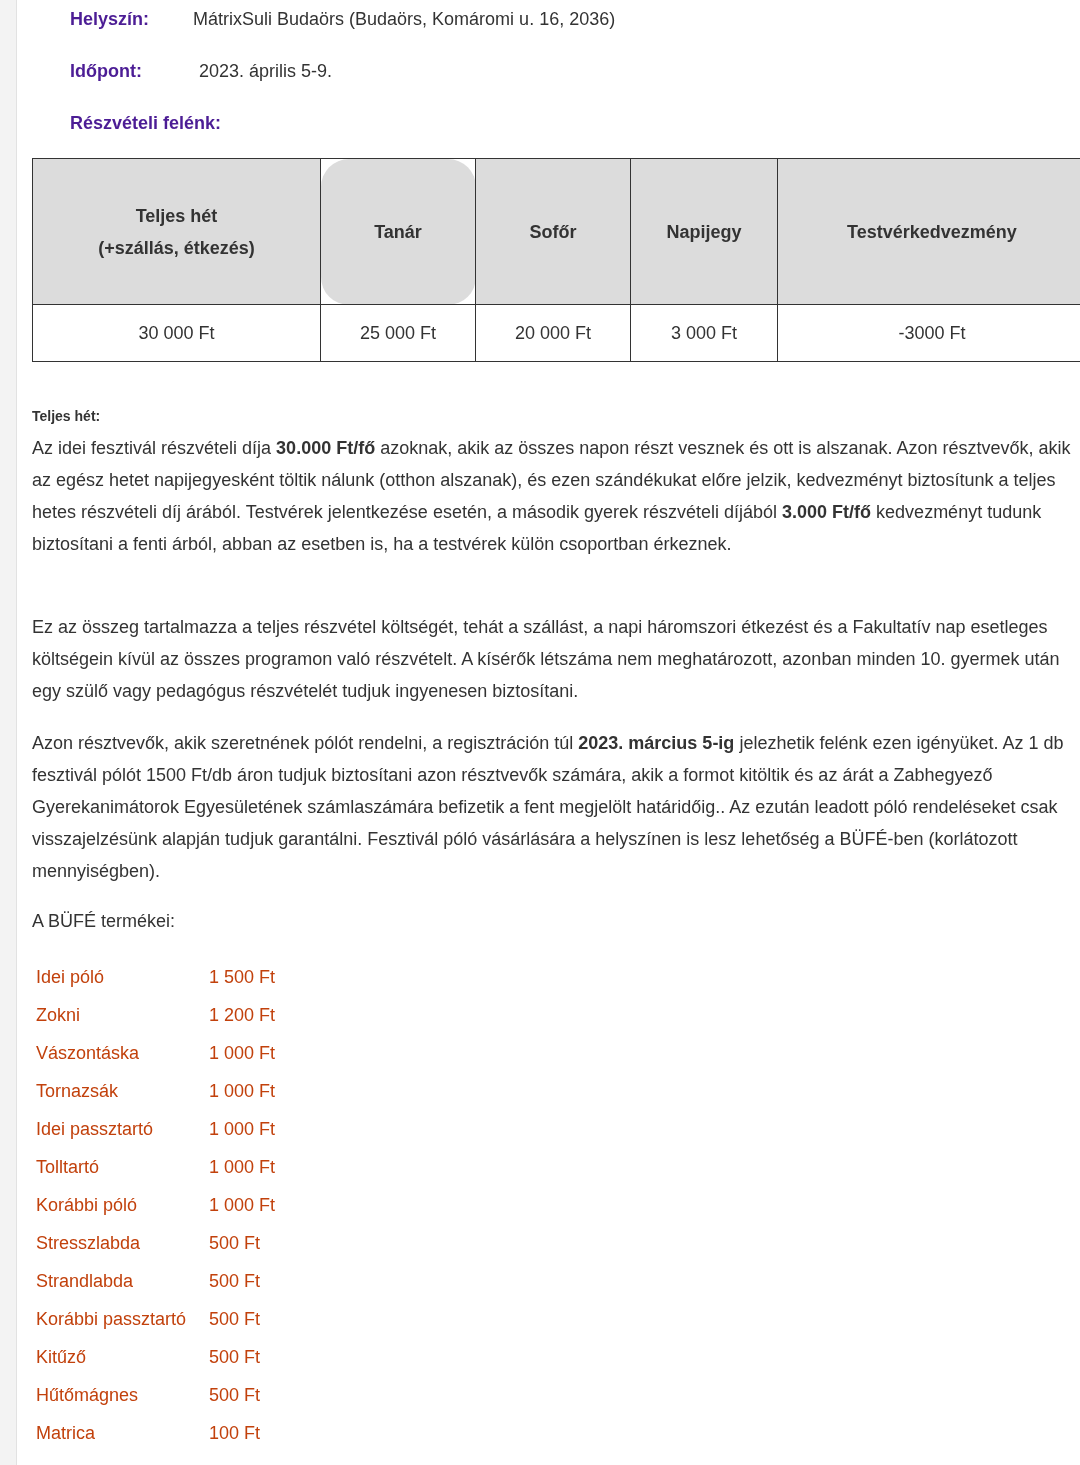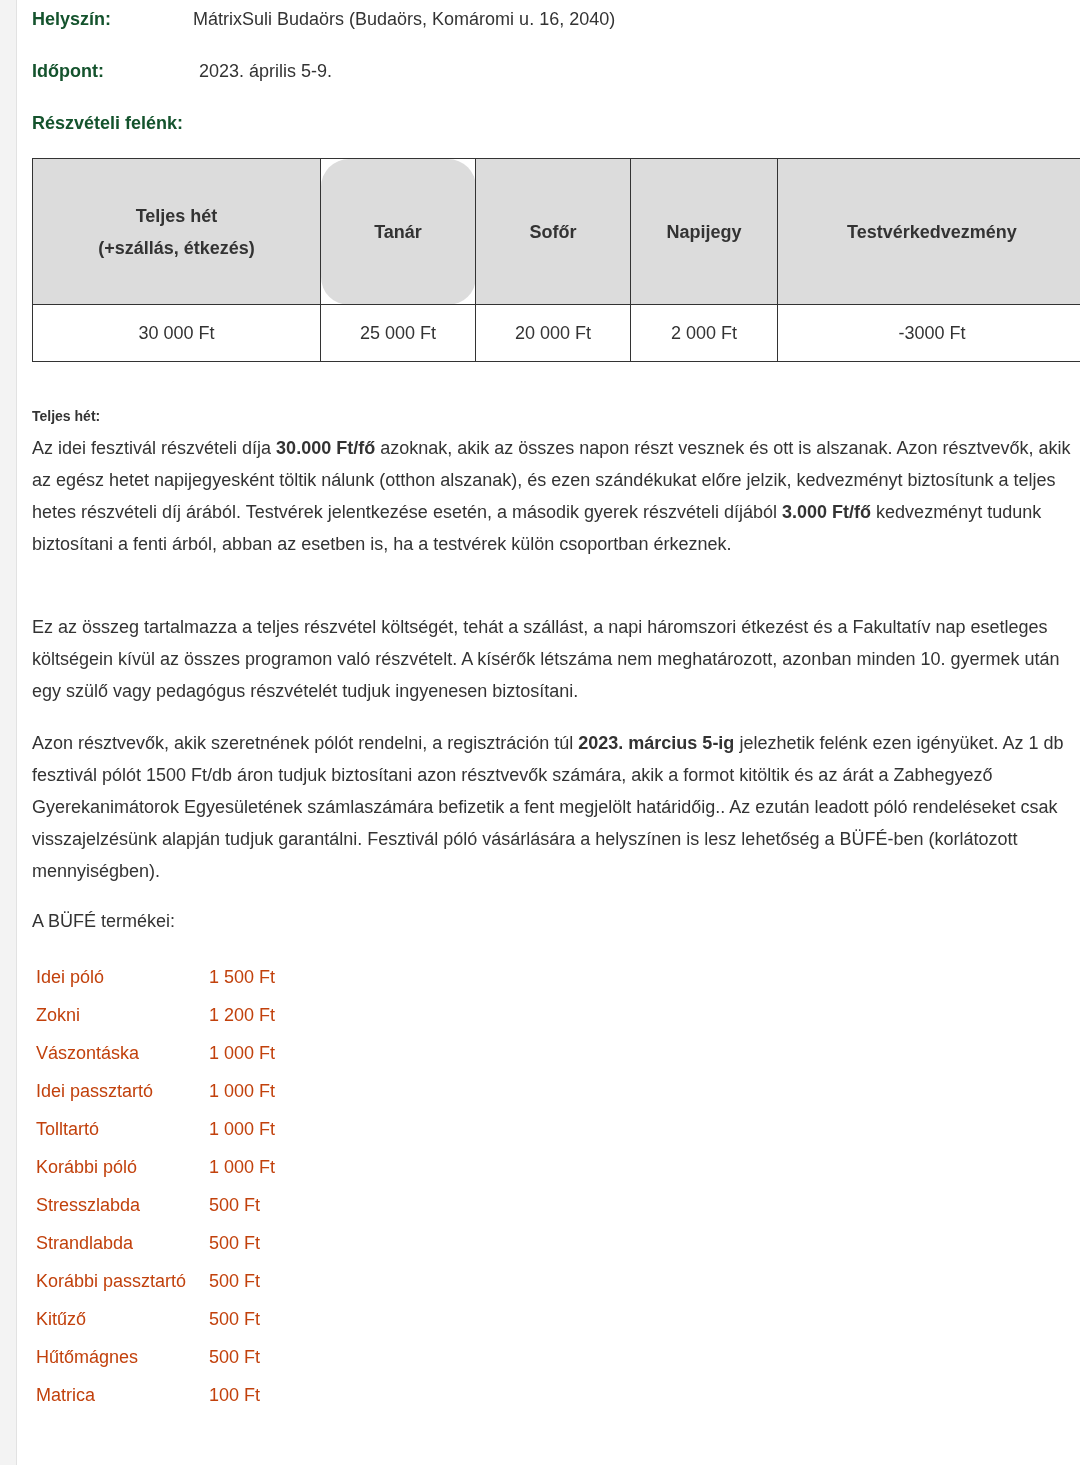--- a/index.html
+++ b/index.html
@@ -9,21 +9,21 @@
     font-family: "Liberation Sans", sans-serif;
     color: #333333;
     position: relative;
   }
   .left-strip {
     position: absolute; left: 0; top: 0; width: 16px; height: 1465px;
     background: #f3f3f3; border-right: 1px solid #e2e2e2;
   }
   .content { position: absolute; left: 32px; top: 0; width: 1100px; }
   .info-row { position: absolute; left: 0; font-size: 18px; white-space: nowrap; }
-  .info-label { font-weight: bold; color: #14532d; display: inline-block; }
+  .info-label { font-weight: bold; color: #4c1d95; display: inline-block; margin-left: 38px; }
   .info-value { position: absolute; white-space: nowrap; color: #333; }
   .row-helyszin { top: 9px; }
   .row-helyszin .info-value { left: 161px; }
   .row-idopont { top: 61px; }
   .row-idopont .info-value { left: 167px; }
   .row-dijak { top: 113px; }
 
   table.fees {
     position: absolute; left: 0; top: 158px;
     border-collapse: collapse; font-size: 18px; color: #333;
@@ -53,21 +53,21 @@
   table.bufe td.name { width: 165px; }
 </style>
 </head>
 <body>
 
 <div class="left-strip"></div>
 
 <div class="content">
   <div class="info-row row-helyszin">
     <span class="info-label">Helyszín:</span>
-    <span class="info-value">MátrixSuli Budaörs (Budaörs, Komáromi u. 16, 2040)</span>
+    <span class="info-value">MátrixSuli Budaörs (Budaörs, Komáromi u. 16, 2036)</span>
   </div>
   <div class="info-row row-idopont">
     <span class="info-label">Időpont:</span>
     <span class="info-value">2023. április 5-9.</span>
   </div>
   <div class="info-row row-dijak">
     <span class="info-label">Részvételi felénk:</span>
   </div>
 
   <table class="fees">
@@ -79,21 +79,21 @@
       </th>
       <th class="c2">Tanár</th>
       <th class="c3">Sofőr</th>
       <th class="c4">Napijegy</th>
       <th class="c5">Testvérkedvezmény</th>
     </tr>
     <tr>
       <td>30 000 Ft</td>
       <td>25 000 Ft</td>
       <td>20 000 Ft</td>
-      <td>2 000 Ft</td>
+      <td>3 000 Ft</td>
       <td>-3000 Ft</td>
     </tr>
   </tbody>
     </table>
 
   <div class="section-title">Teljes hét:</div>
 
   <p class="para p1" style="margin:0"><span>Az idei fesztivál részvételi díja </span><b>30.000 Ft/fő</b><span> azoknak, akik az összes napon részt vesznek és ott is alszanak. Azon résztvevők, akik az egész hetet napijegyesként töltik nálunk (otthon alszanak), és ezen szándékukat előre jelzik, kedvezményt biztosítunk a teljes hetes részvételi díj árából. Testvérek jelentkezése esetén, a második gyerek részvételi díjából </span><b>3.000 Ft/fő</b><span> kedvezményt tudunk biztosítani a fenti árból, abban az esetben is, ha a testvérek külön csoportban érkeznek.</span></p>
 
   <p class="para p2" style="margin:0">Ez az összeg tartalmazza a teljes részvétel költségét, tehát a szállást, a napi háromszori étkezést és a Fakultatív nap esetleges költségein kívül az összes programon való részvételt. A kísérők létszáma nem meghatározott, azonban minden 10. gyermek után egy szülő vagy pedagógus részvételét tudjuk ingyenesen biztosítani.</p>
@@ -107,20 +107,24 @@
         <tr>
           <td class="name">Idei póló</td>
           <td>1 500 Ft</td>
         </tr>
         <tr>
           <td class="name">Zokni</td>
           <td>1 200 Ft</td>
         </tr>
         <tr>
           <td class="name">Vászontáska</td>
+          <td>1 000 Ft</td>
+        </tr>
+        <tr>
+          <td class="name">Tornazsák</td>
           <td>1 000 Ft</td>
         </tr>
         <tr>
           <td class="name">Idei passztartó</td>
           <td>1 000 Ft</td>
         </tr>
         <tr>
           <td class="name">Tolltartó</td>
           <td>1 000 Ft</td>
         </tr>

